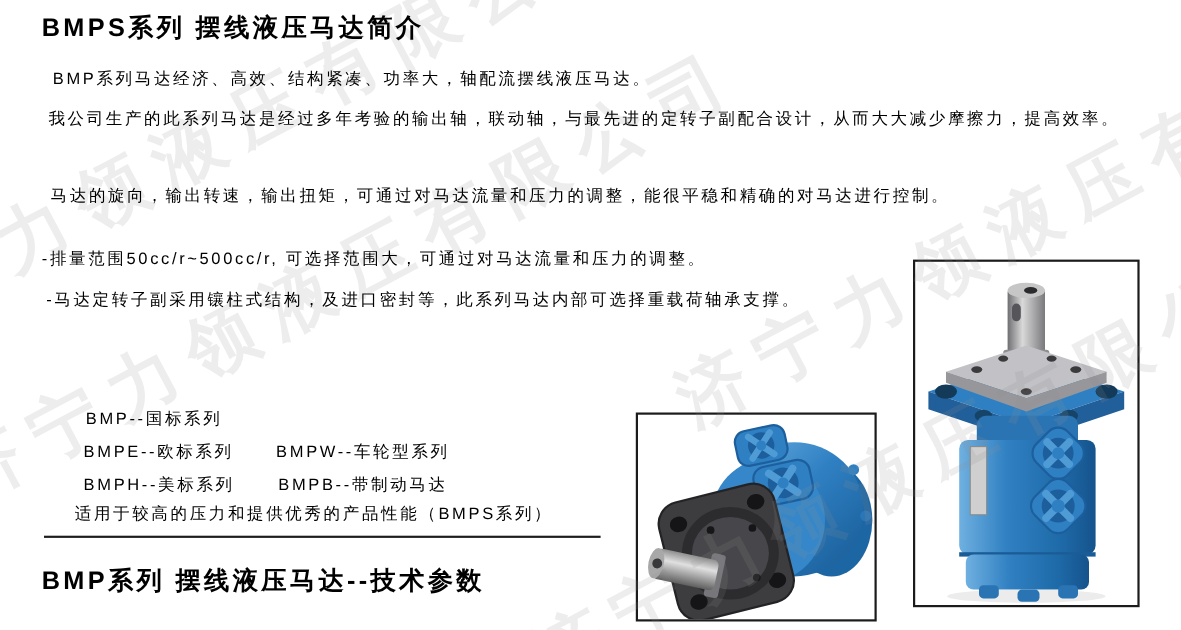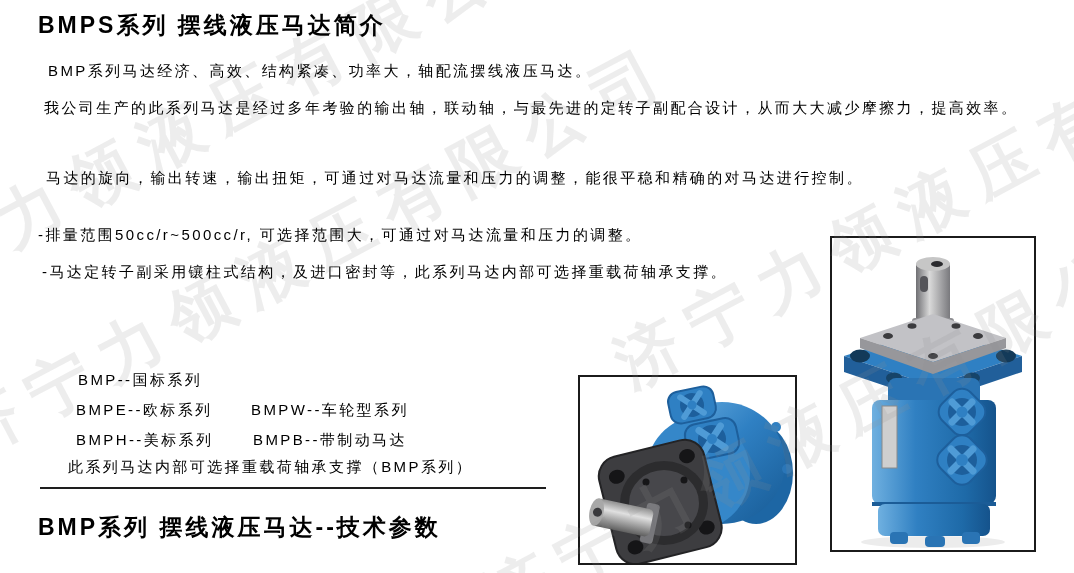--- a/index.html
+++ b/index.html
@@ -76,21 +76,21 @@
   <div class="txt body-line" style="left:46px;top:169px">马达的旋向，输出转速，输出扭矩，可通过对马达流量和压力的调整，能很平稳和精确的对马达进行控制。</div>
 
   <div class="txt body-line" style="left:38px;top:226px">-排量范围50cc/r~500cc/r, 可选择范围大，可通过对马达流量和压力的调整。</div>
   <div class="txt body-line" style="left:42px;top:263px">-马达定转子副采用镶柱式结构，及进口密封等，此系列马达内部可选择重载荷轴承支撑。</div>
 
   <div class="txt body-line" style="left:78px;top:371px">BMP--国标系列</div>
   <div class="txt body-line" style="left:76px;top:401px">BMPE--欧标系列</div>
   <div class="txt body-line" style="left:251px;top:401px">BMPW--车轮型系列</div>
   <div class="txt body-line" style="left:76px;top:431px">BMPH--美标系列</div>
   <div class="txt body-line" style="left:253px;top:431px">BMPB--带制动马达</div>
-  <div class="txt body-line" style="left:68px;top:458px">此系列马达内部可选择重载荷轴承支撑（BMP系列）</div>
+  <div class="txt body-line" style="left:68px;top:458px">适用于较高的压力和提供优秀的产品性能（BMPS系列）</div>
 
   <div class="divider"></div>
 
   <h1 class="txt title" style="left:38px;top:512px">BMP系列 摆线液压马达--技术参数</h1>
 
   <figure class="img-box box-left">
     <svg viewBox="0 0 215 186" preserveAspectRatio="xMidYMid meet">
       <defs>
         <linearGradient id="lgBlue" x1="0" y1="0" x2="1" y2="1">
           <stop offset="0" stop-color="#6cb0e2"></stop>

